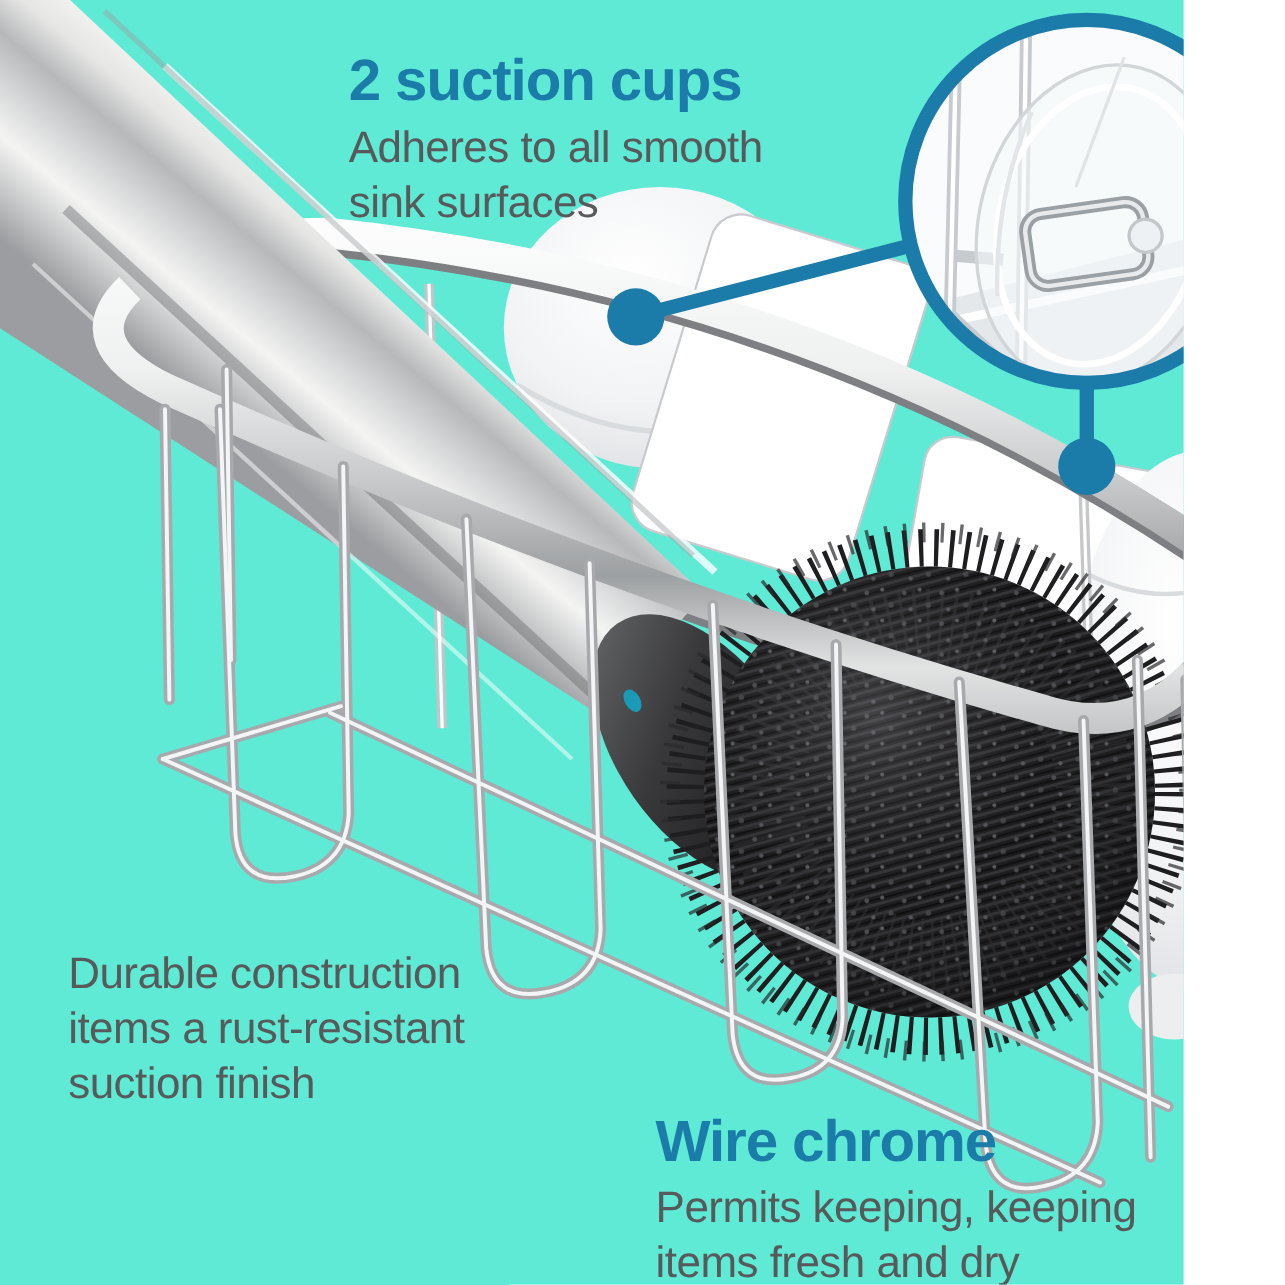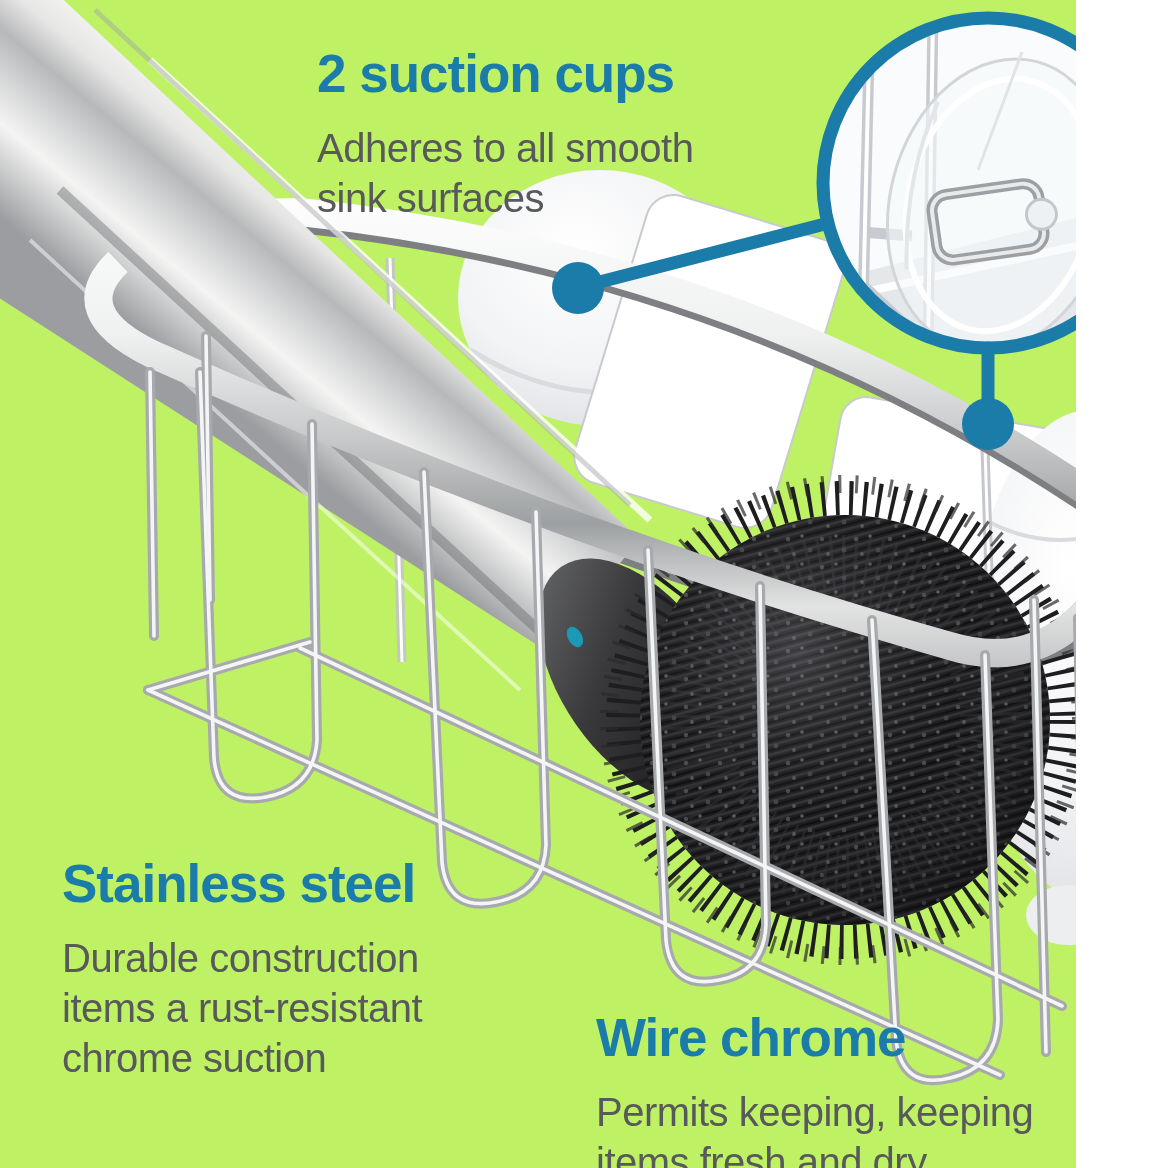--- a/index.html
+++ b/index.html
@@ -1,33 +1,33 @@
 <!DOCTYPE html>
 <html><head>
 <meta charset="utf-8">
 <style>
   html,body{margin:0;padding:0;background:#fff;}
   #stage{
-    position:relative;width:1076px;height:1168px;background:#bef264;
+    position:relative;width:1076px;height:1168px;background:#5eead4;
     font-family:"Liberation Sans", sans-serif;overflow:hidden;
   }
   #photo{position:absolute;left:0;top:0;width:1168px;height:1168px;}
   .callout{position:absolute;}
   .c-title{
     font-size:53px;font-weight:700;letter-spacing:-1px;
     color:#1b7ba9;line-height:1.12;white-space:nowrap;
   }
   .c-line{
     font-size:40px;font-weight:400;letter-spacing:-0.5px;
     color:#58595b;line-height:50px;white-space:nowrap;
   }
   #callout-suction{left:317px;top:44px;}
   #callout-steel{left:62px;top:854px;}
   #callout-wire{left:596px;top:1008px;}
-  .c-body{margin-top:20px;}
+  .c-body{margin-top:6px;}
 </style>
 </head>
 <body>
 
 <div id="stage">
 
   <svg id="photo" viewBox="0 0 1168 1168" aria-hidden="true">
     <defs>
       <linearGradient id="handleGrad" gradientUnits="userSpaceOnUse" x1="40" y1="250" x2="225" y2="25">
         <stop offset="0" stop-color="#9c9da0"></stop>
@@ -207,25 +207,24 @@
 
   <div class="callout" id="callout-suction">
     <div class="c-title">2 suction cups</div>
     <div class="c-body">
       <div class="c-line">Adheres to all smooth</div>
       <div class="c-line">sink surfaces</div>
     </div>
   </div>
 
   <div class="callout" id="callout-steel">
-    <div class="c-title">Stainless steel</div>
     <div class="c-body">
       <div class="c-line">Durable construction</div>
       <div class="c-line">items a rust-resistant</div>
-      <div class="c-line">chrome suction</div>
+      <div class="c-line">suction finish</div>
     </div>
   </div>
 
   <div class="callout" id="callout-wire">
     <div class="c-title">Wire chrome</div>
     <div class="c-body">
       <div class="c-line">Permits keeping, keeping</div>
       <div class="c-line">items fresh and dry</div>
     </div>
   </div>

